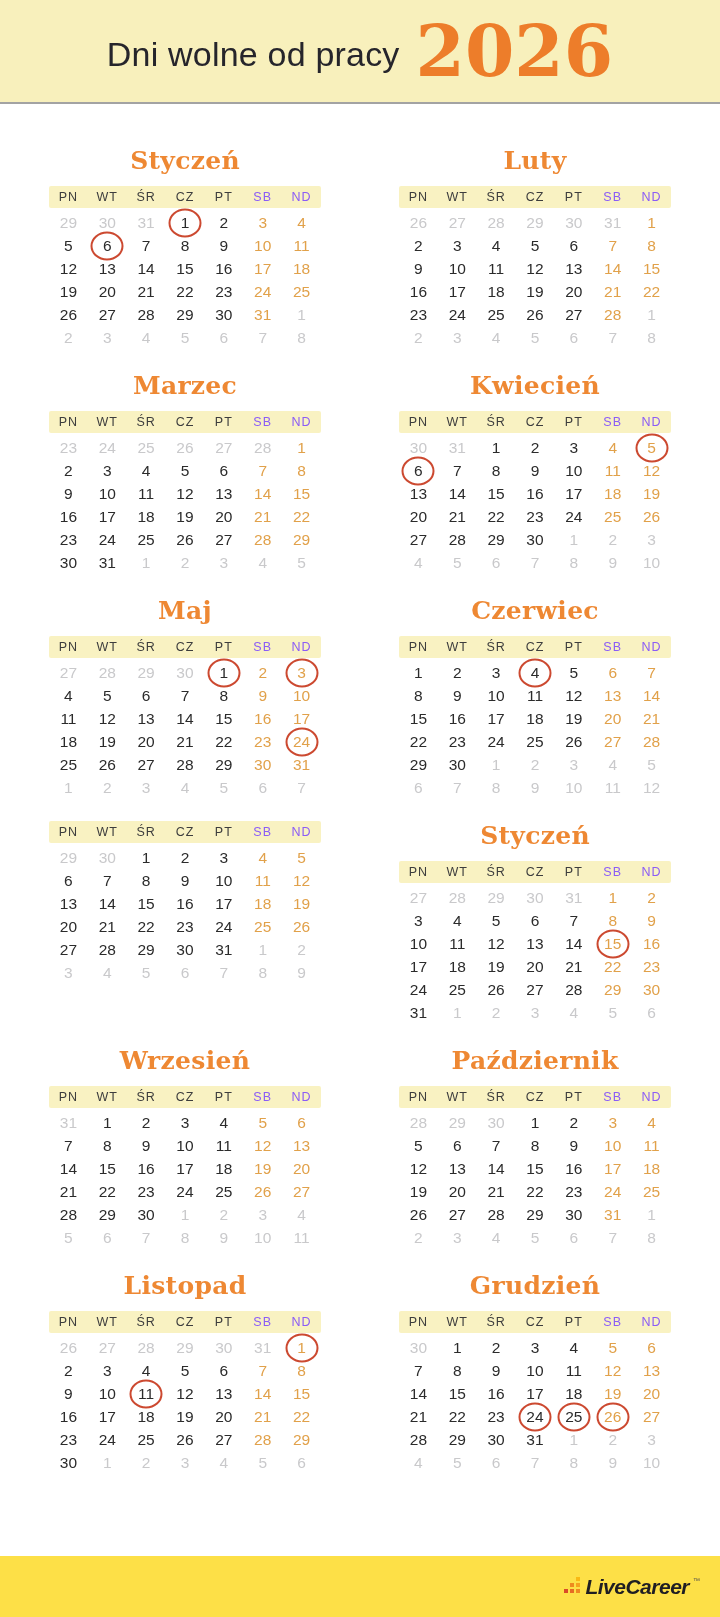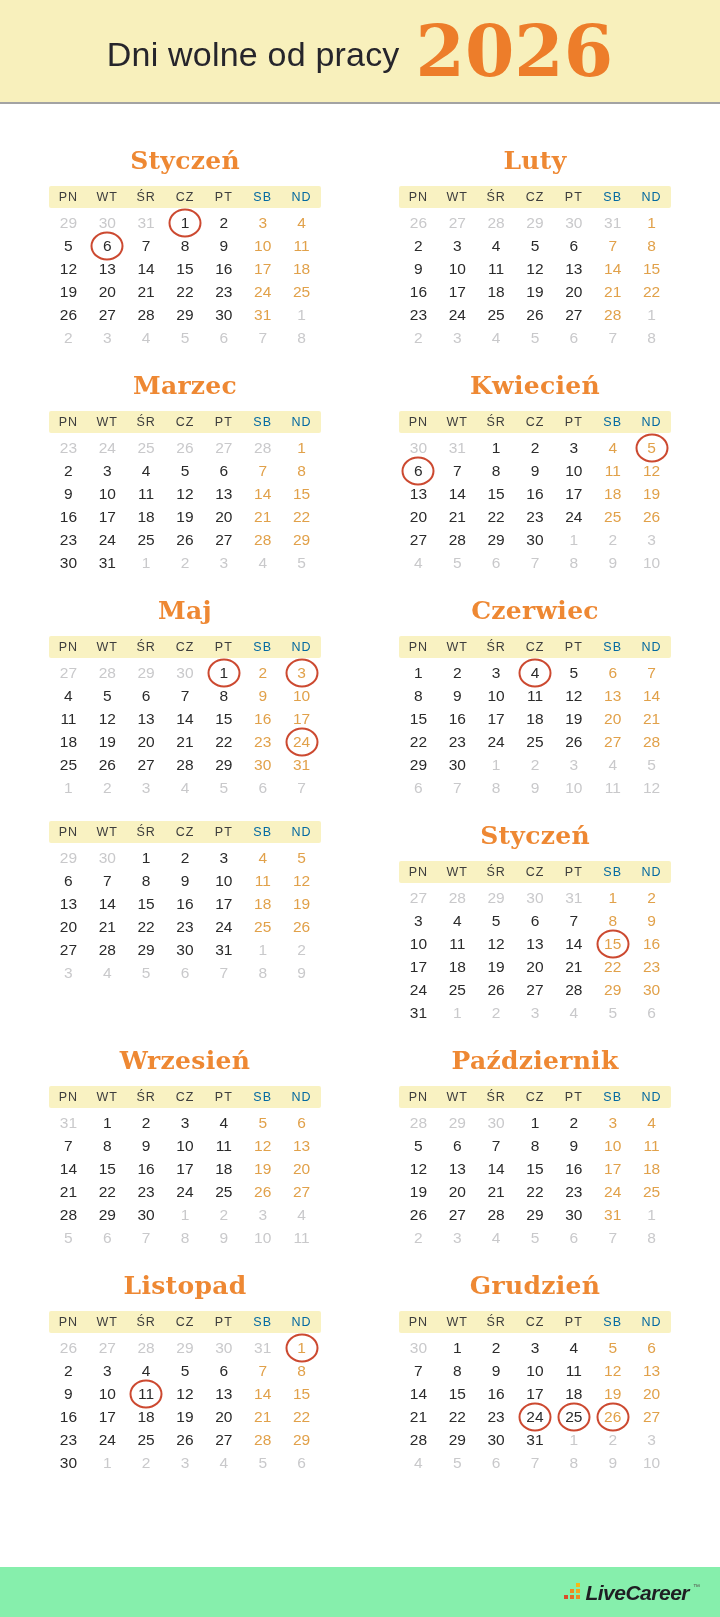--- a/index.html
+++ b/index.html
@@ -52,21 +52,21 @@
     display: grid; grid-template-columns: repeat(7, 1fr);
     background: #F9F2C2;
     border-radius: 2px;
     height: 22px; align-items: center;
     margin-bottom: 3px;
   }
   .wd-label {
     text-align: center; font-size: 12.5px; color: #3D3D3D;
     letter-spacing: 1px;
   }
-  .wd-label.weekend { color: #0369a1; }
+  .wd-label.weekend { color: #8b5cf6; }
 
   .day-grid {
     display: grid; grid-template-columns: repeat(7, 1fr);
     grid-auto-rows: 23px;
   }
   .cell {
     position: relative;
     display: flex; align-items: center; justify-content: center;
     font-size: 15.5px; color: #2B2B2B;
   }
@@ -78,22 +78,22 @@
     left: 50%; top: 50%;
     transform: translate(-50%, -50%);
     width: 29px; height: 25px;
     border: 2px solid #CC4930;
     border-radius: 50%;
   }
 
   
   .footer-band {
     position: absolute; left: 0; bottom: 0;
-    width: 100%; height: 50px;
-    background: #86efac;
+    width: 100%; height: 61px;
+    background: #fde047;
     display: flex; align-items: center; justify-content: flex-end;
     padding-right: 20px;
   }
   .brand-logo { display: flex; align-items: flex-end; gap: 4px; }
   .logo-dots { display: block; margin-bottom: 4px; }
   .brand-text {
     font-style: italic; font-weight: bold;
     font-size: 21px; color: #1F1E23;
     letter-spacing: -0.5px;
     line-height: 1;

